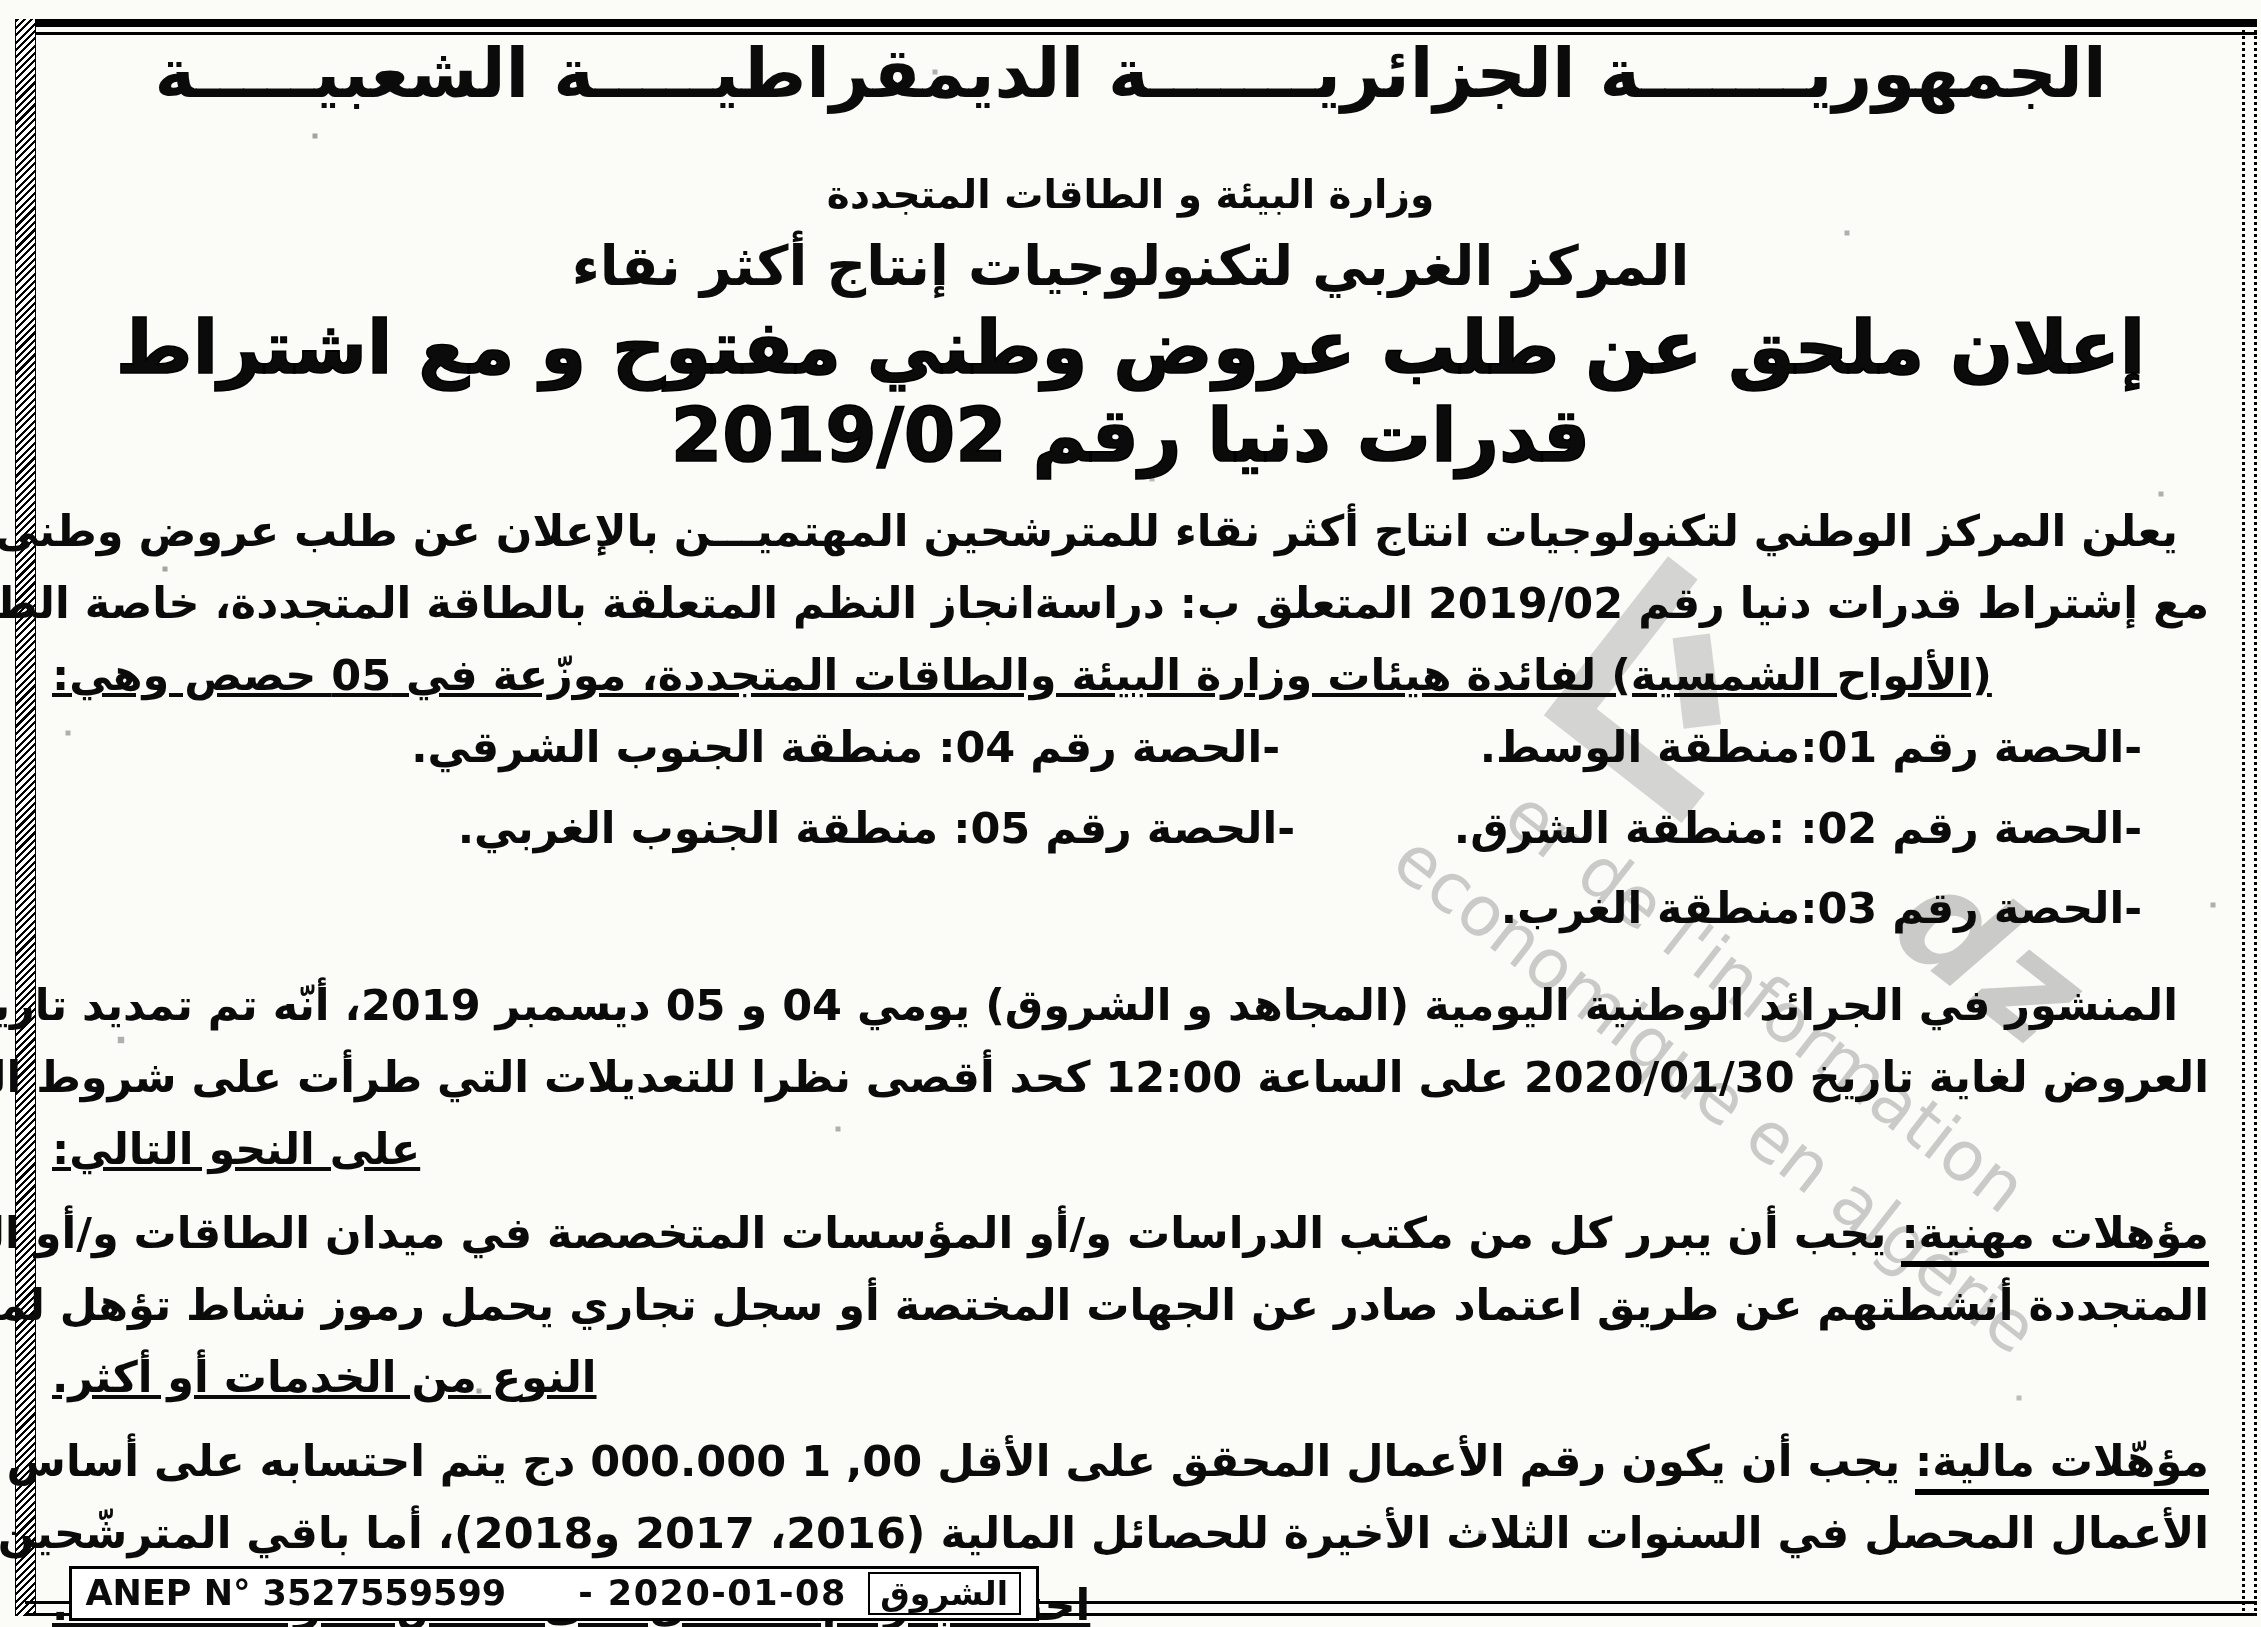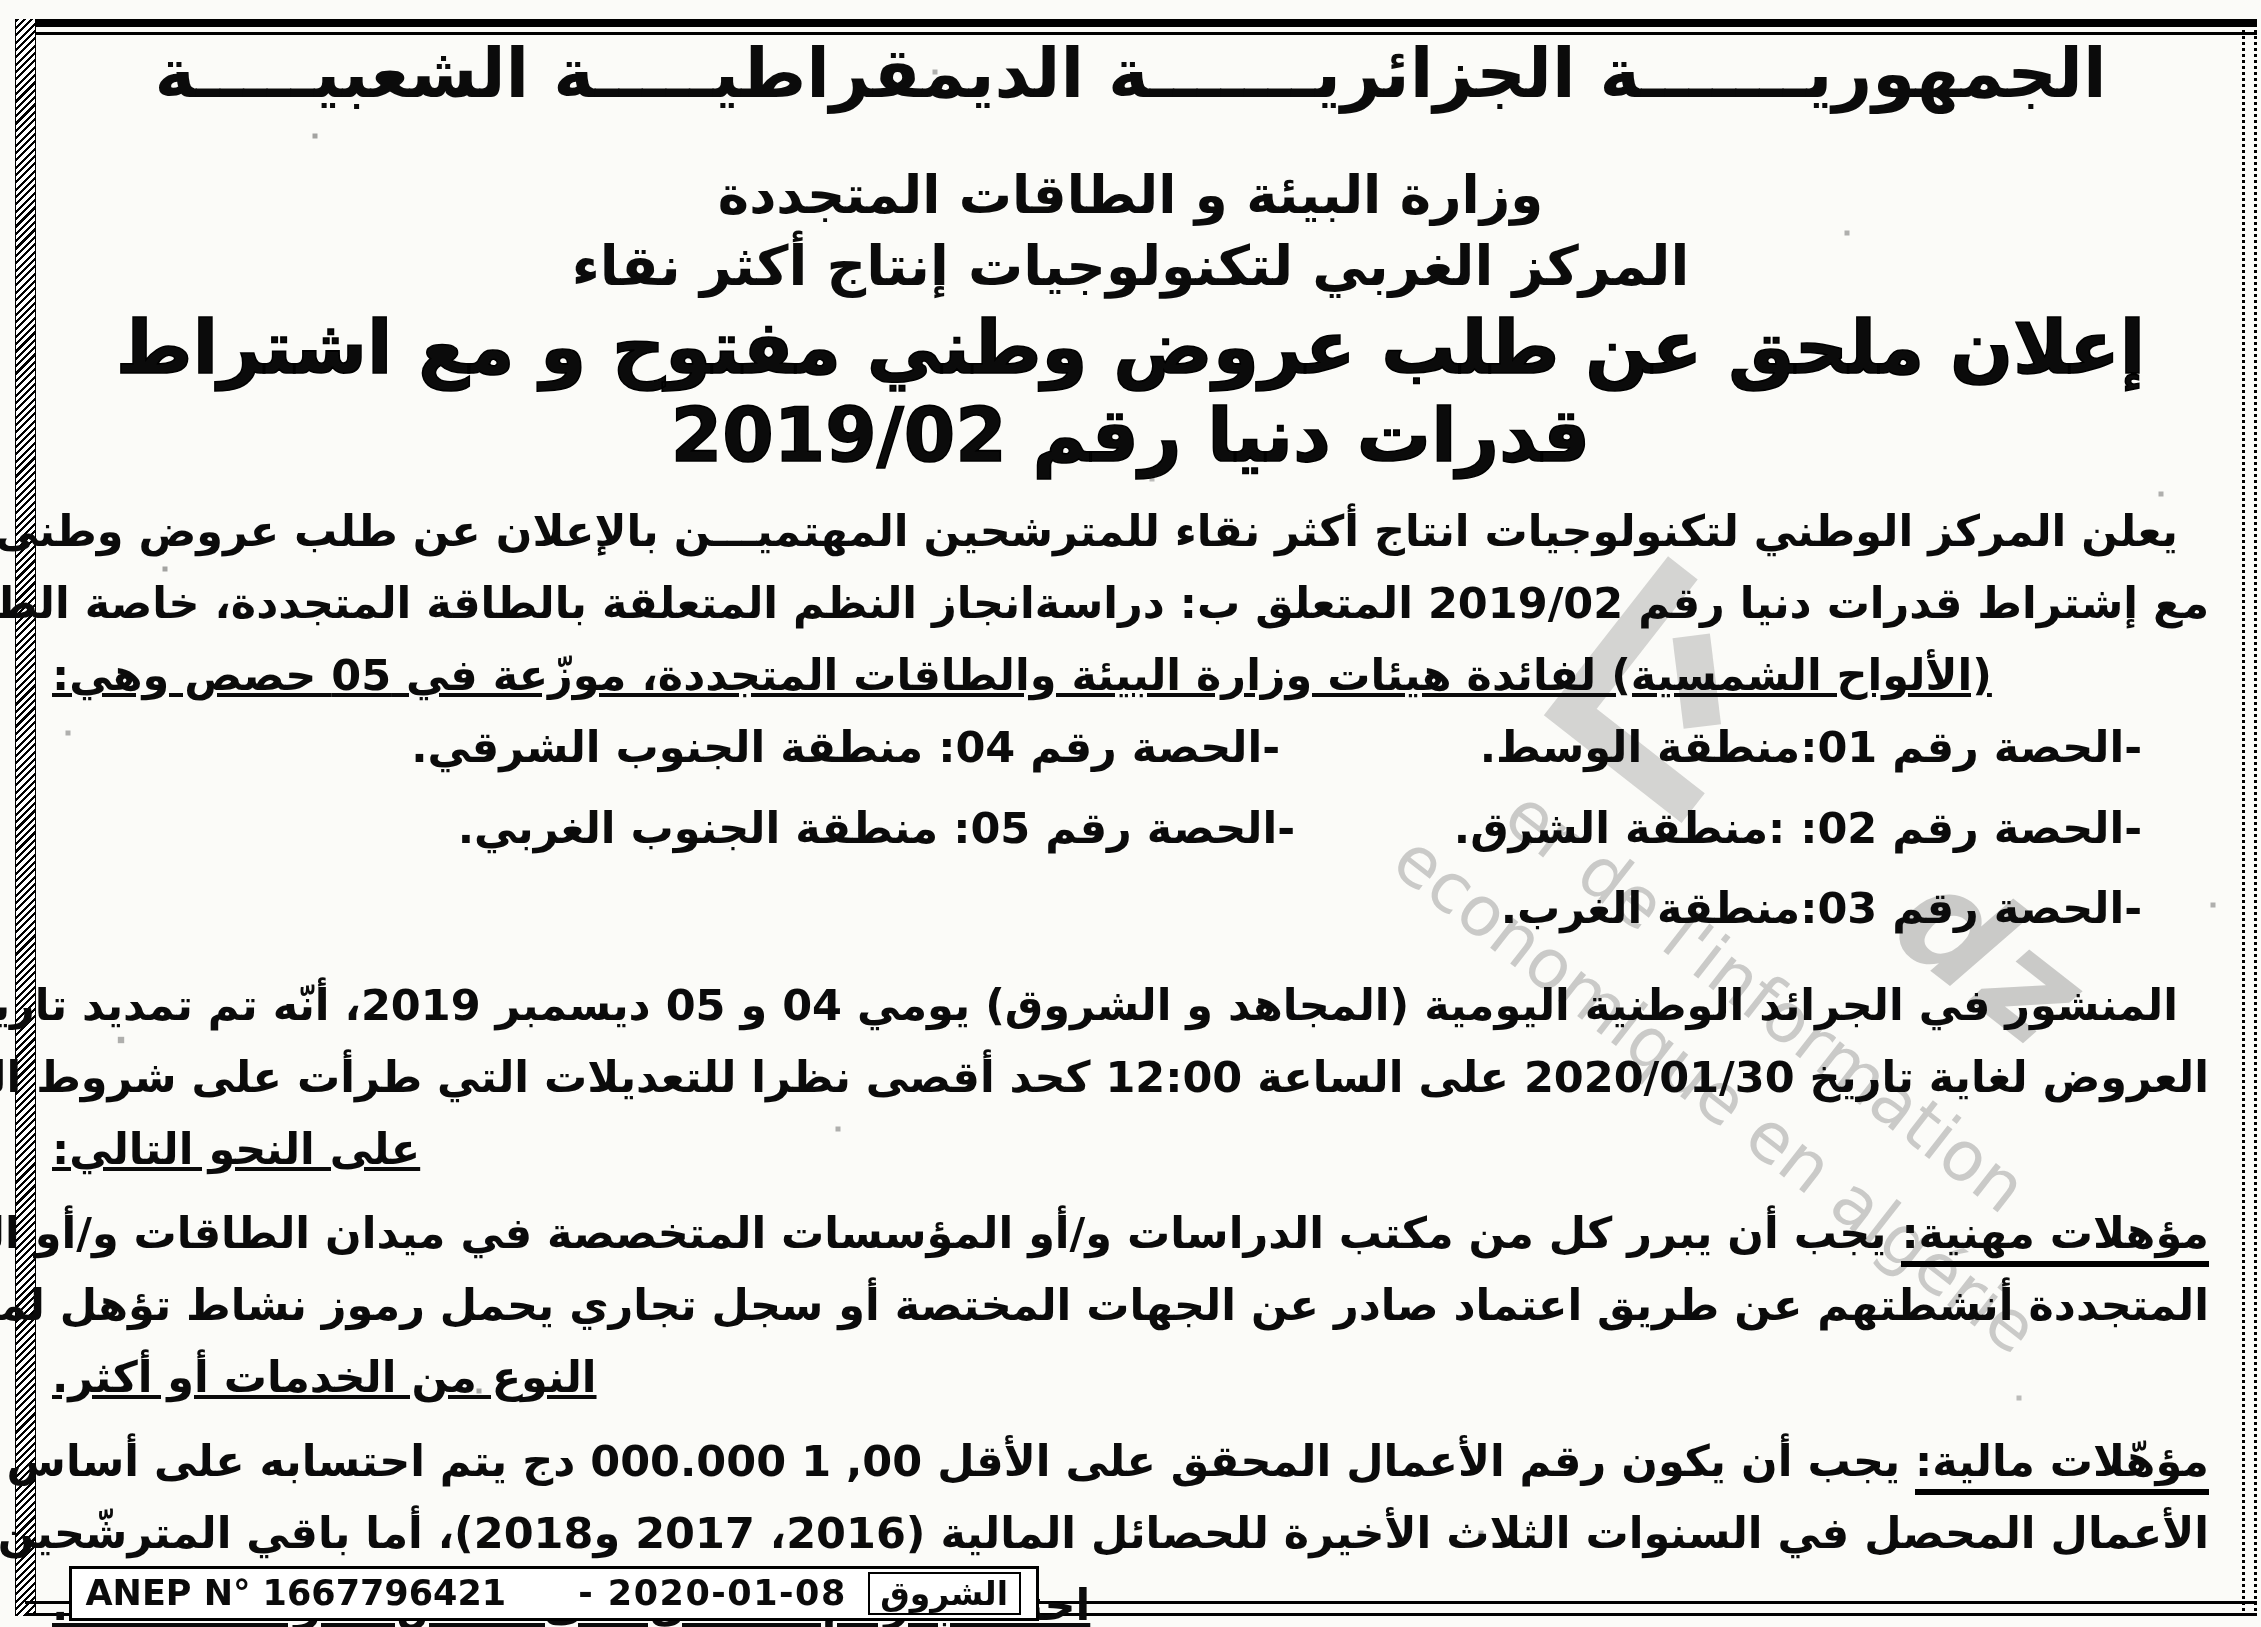--- a/index.html
+++ b/index.html
@@ -19,21 +19,21 @@
     border-left:1.5px solid #000;border-right:1.5px solid #000;
     background:repeating-linear-gradient(135deg,#000 0 2.2px,#fff 2.2px 5.2px);}
   .b-right{position:absolute;right:4.5px;top:19.4px;bottom:12px;width:9px;
     border-left:3px dotted #000;border-right:3px dotted #000;}
   .b-bottom{position:absolute;left:25.4px;right:4.5px;bottom:12px;height:9px;
     border-top:3px solid #000;border-bottom:3px solid #000;}
   
   .content{position:absolute;top:33px;left:52px;right:52px;bottom:30px;}
   .hdr{ text-align:center;font-weight:bold; }
   .hdr-1{font-size:69px;line-height:81px;margin-bottom:10.5px;letter-spacing:0.7px;}
-  .hdr-2{font-size:53px;line-height:66px;margin-bottom:4.5px;margin-top:48px;}
+  .hdr-2{font-size:39px;line-height:66px;margin-bottom:4.5px;margin-top:48px;}
   .hdr-3{font-size:55px;line-height:66px;margin-bottom:4.5px;}
   .hdr-4{font-size:55px;line-height:66px;margin-bottom:7.5px;}
   .doc-title{
     text-align:center;font-weight:bold;font-size:74px;line-height:88px;
     margin-bottom:16.4px;-webkit-text-stroke:1.6px #000;letter-spacing:-0.7px;
   }
   .para{font-weight:bold;font-size:43px;}
   .line{height:72px;line-height:72px;white-space:nowrap;}
   .j{text-align:justify;text-align-last:justify;}
   .r{text-align:left;text-decoration:underline;}
@@ -139,19 +139,19 @@
 
     <div class="para">
       <div class="line j"><span class="ulabel">مؤهّلات مالية:</span><span> يجب أن يكون رقم الأعمال المحقق على الأقل 00, 1 000.000 دج  يتم احتسابه على أساس معدل رقم</span></div>
       <div class="line j">الأعمال المحصل في السنوات الثلاث الأخيرة للحصائل المالية  (2016، 2017 و2018)، أما باقي المترشّحين يتم</div>
       <div class="line r">احتساب رقم الأعمال على أساس سنوات النشاط.</div>
     </div>
 
   </div>
 
   <div class="anep">
-    <span class="anep-no">ANEP N° 1667796421</span>
+    <span class="anep-no">ANEP N° 3527559599</span>
     <span class="anep-date">- 2020-01-08</span>
     <span class="anep-logo">الشروق</span>
   </div>
 
 </div>
 
 
 </body></html>

